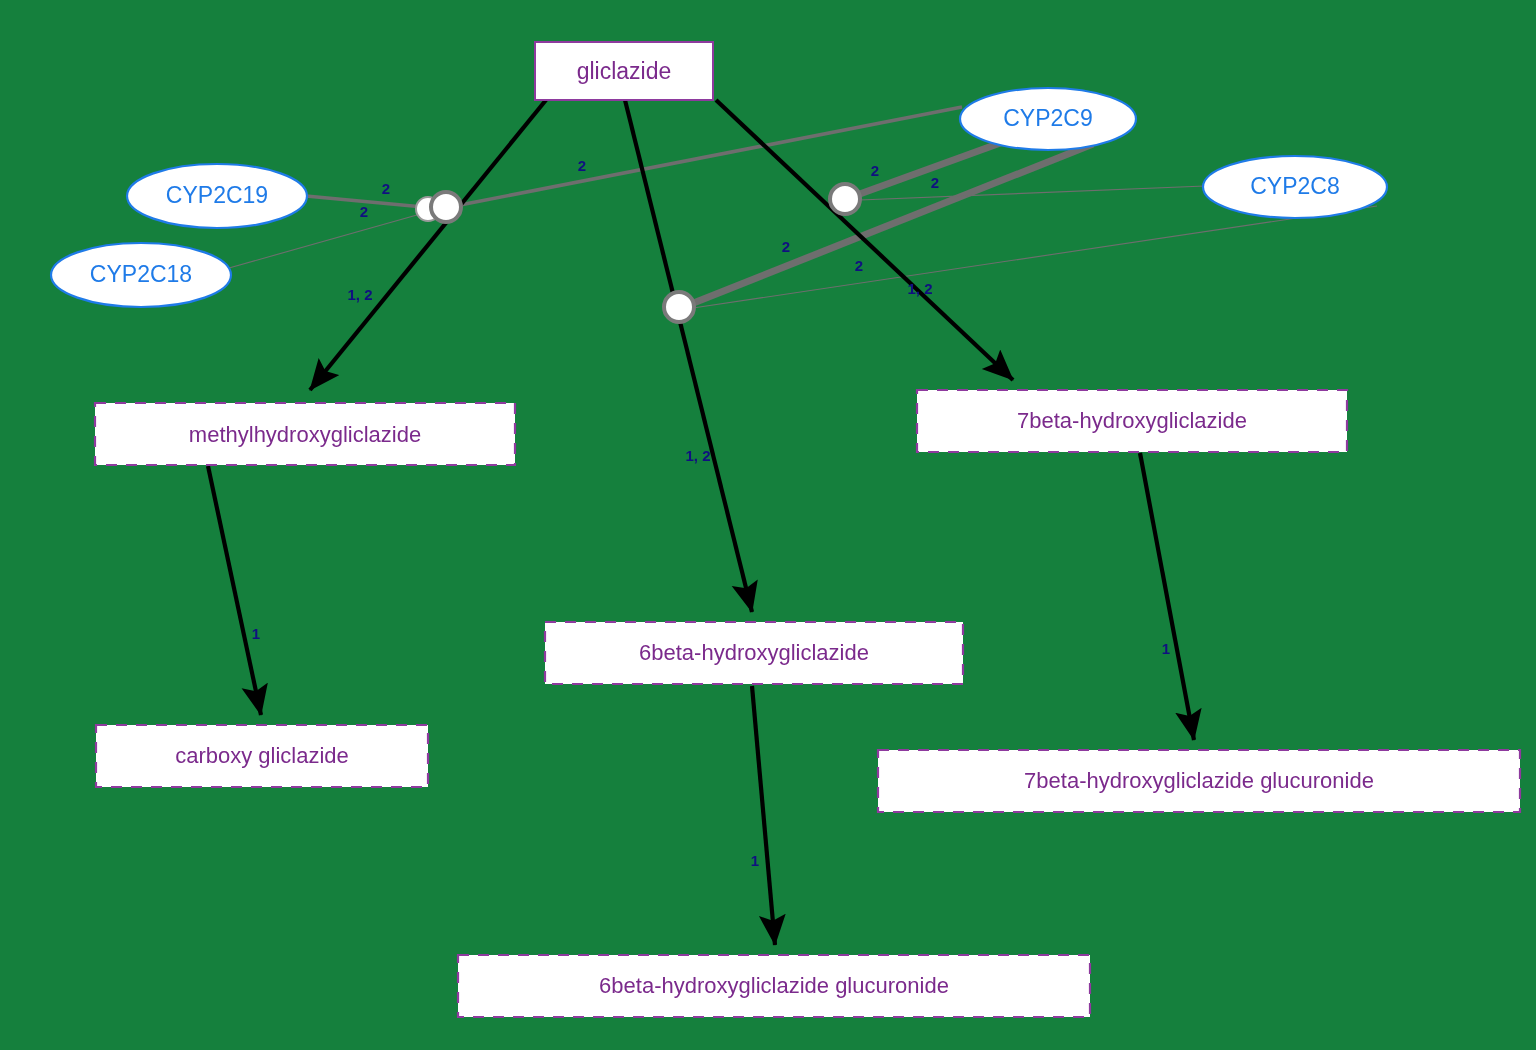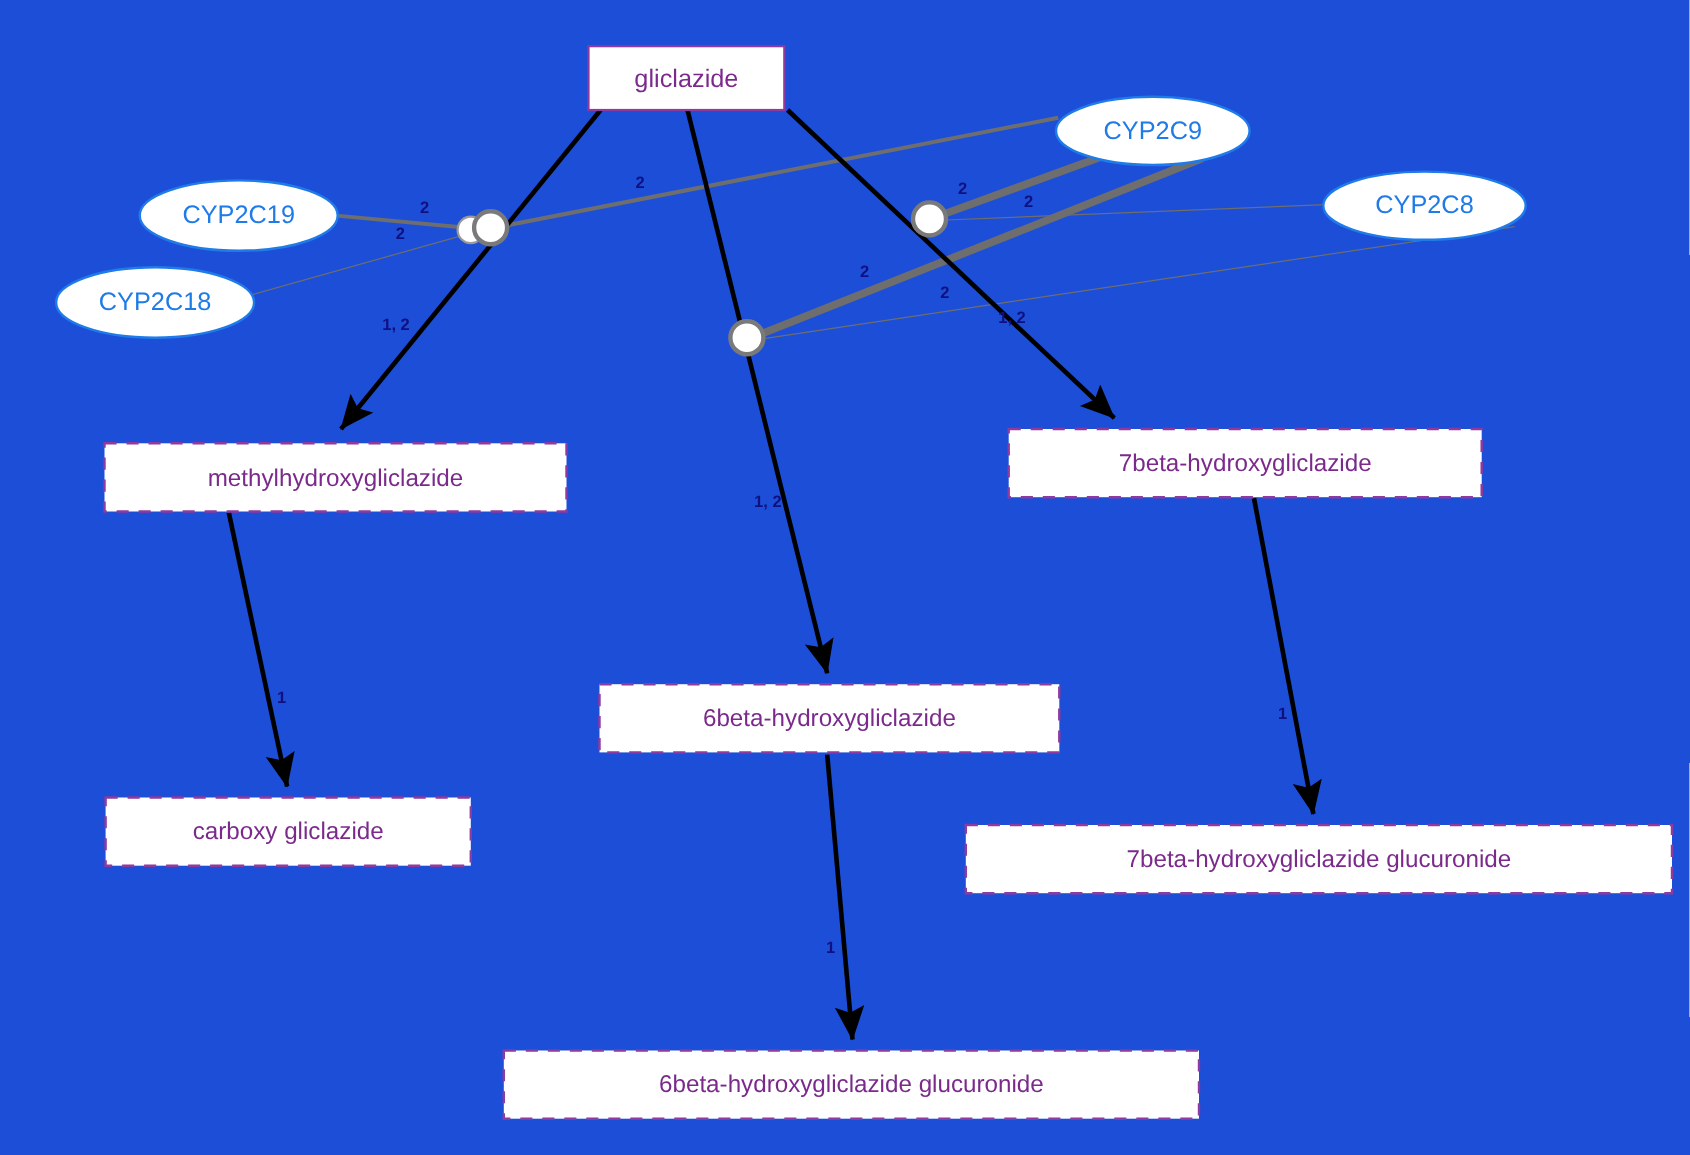--- a/index.html
+++ b/index.html
@@ -7,21 +7,21 @@
     padding: 0;
     background: #ffffff;
   }
   body {
     font-family: "Liberation Sans", sans-serif;
   }
   #canvas {
     position: relative;
     width: 1536px;
     height: 1050px;
-    background: #1d4ed8;
+    background: #15803d;
     overflow: hidden;
   }
   #graph {
     position: absolute;
     top: 0;
     left: 0;
     width: 1536px;
     height: 1050px;
   }
   .node-label {

